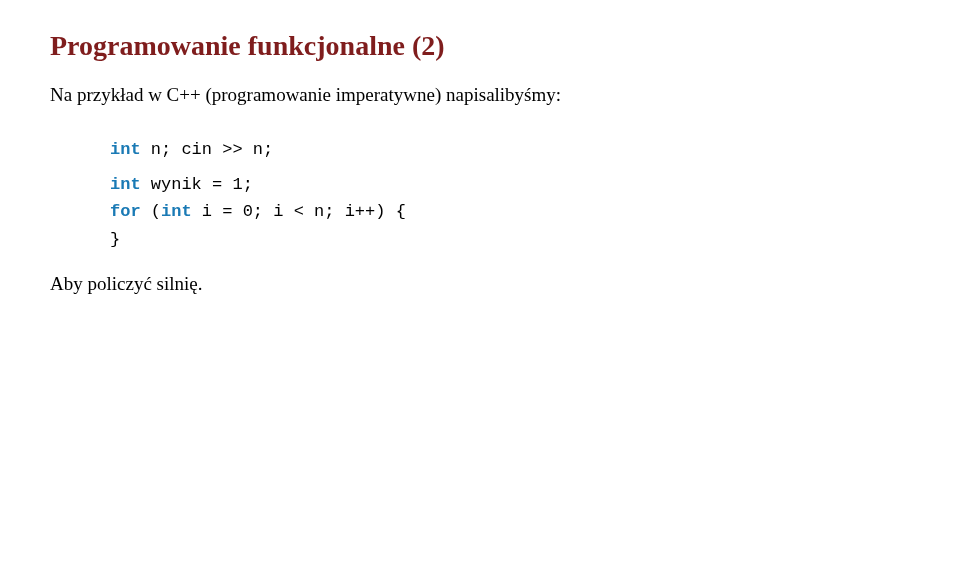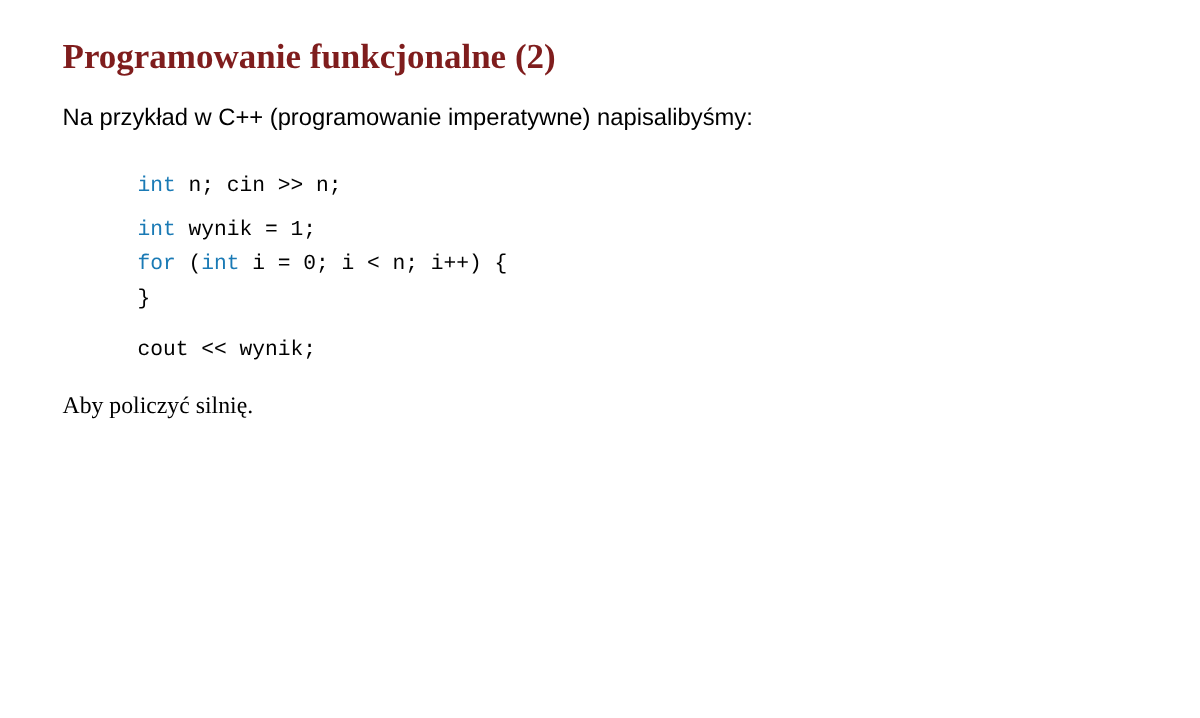--- a/index.html
+++ b/index.html
@@ -22,39 +22,40 @@
       color: #7f1d1d;
       font-weight: bold;
       margin-bottom: 22px;
       font-family: 'Computer Modern', 'Latin Modern', Georgia, serif;
     }
 
     .subtitle {
       font-size: 19px;
       color: #000000;
       margin-bottom: 30px;
-      font-family: Liberation Sans, sans-serif;
+      font-family: Liberation Serif, serif;
     }
 
     .code-block {
       font-family: 'Courier New', Courier, monospace;
       font-size: 17px;
       line-height: 1.6;
       color: #000000;
       margin-left: 60px;
       margin-bottom: 20px;
     }
 
     .code-line {
       white-space: pre;
       display: block;
     }
 
     .kw {
       color: #1a7ab5;
+      font-weight: bold;
     }
 
     .code-section {
       margin-bottom: 8px;
     }
 
     .footer-text {
       font-size: 19px;
       color: #000000;
       margin-top: 20px;
@@ -72,18 +73,15 @@
   <div class="code-section">
     <span class="code-line"><span class="kw">int</span> n; cin &gt;&gt; n;</span>
   </div>
 
   <div class="code-section" style="">
     <span class="code-line"><span class="kw">int</span> wynik = 1;</span>
     <span class="code-line"><span class="kw">for</span> (<span class="kw">int</span> i = 0; i &lt; n; i++) {</span>
     <span class="code-line">}</span>
   </div>
 
-  <div class="code-section" style="margin-top: 14px;">
-    <span class="code-line">cout &lt;&lt; wynik;</span>
-  </div>
 </div>
 
 <p class="footer-text">Aby policzyć silnię.</p>
 
 </body></html>

